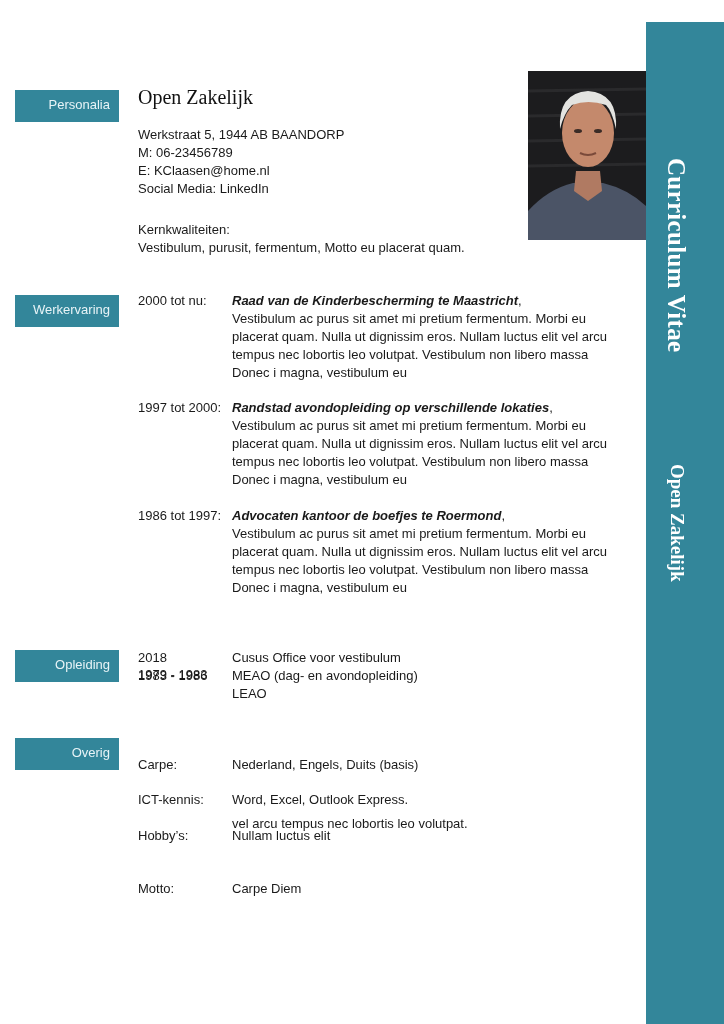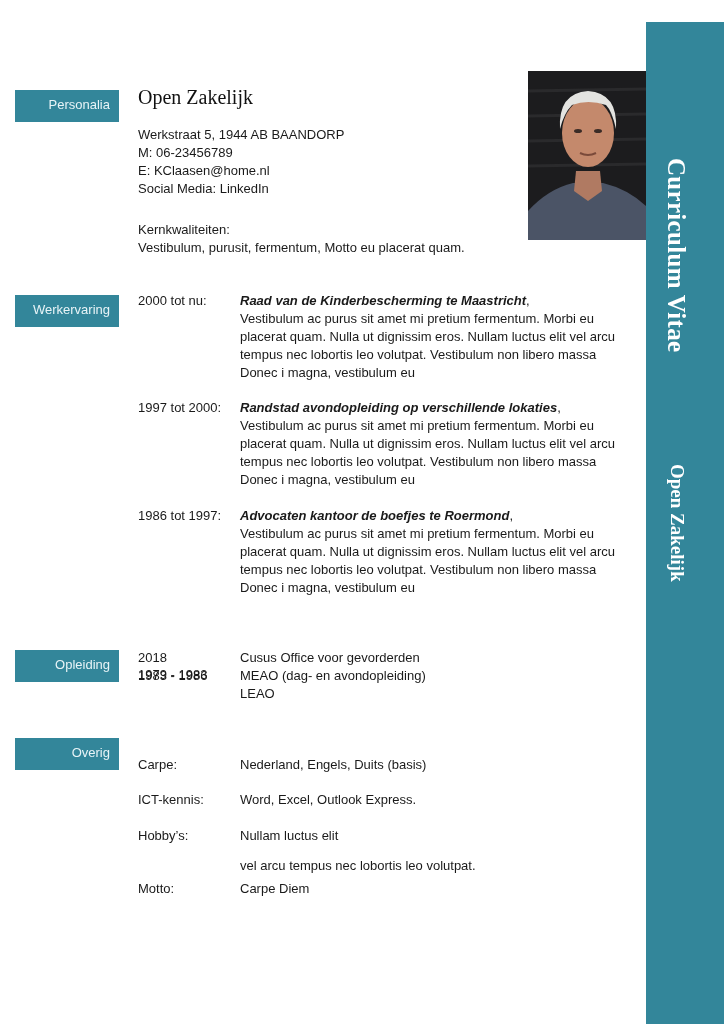--- a/index.html
+++ b/index.html
@@ -34,21 +34,21 @@
     background: #33869a; color: #e8f4f7;
     font-size: 13px; text-align: right; box-sizing: border-box;
     padding: 7px 9px 0 0;
   }
   .txt { position: absolute; line-height: 18px; white-space: nowrap; }
   .name {
     position: absolute; left: 138px; top: 86px;
     font-family: "Liberation Serif", "DejaVu Serif", serif; font-size: 20px; color: #111;
   }
   .col1 { left: 138px; }
-  .col2 { left: 232px; margin-left: 8px; }
+  .col2 { left: 232px; }
   .company { font-weight: bold; font-style: italic; }
 </style>
 </head>
 <body>
 
 <div class="sidebar"></div>
 <div class="side-title">Curriculum Vitae</div>
 <div class="side-name">Open Zakelijk</div>
 
 <div class="photo">
@@ -104,21 +104,21 @@
   <div class="txt col2" style="top:507px"><span class="company">Advocaten kantoor de boefjes te Roermond</span>,</div>
   <div class="txt col2" style="top:525px">Vestibulum ac purus sit amet mi pretium fermentum. Morbi eu</div>
   <div class="txt col2" style="top:543px">placerat quam. Nulla ut dignissim eros. Nullam luctus elit vel arcu</div>
   <div class="txt col2" style="top:561px">tempus nec lobortis leo volutpat. Vestibulum non libero massa</div>
   <div class="txt col2" style="top:579px">Donec i magna, vestibulum eu</div>
 </div>
 
 <div class="label" style="top:650px">Opleiding</div>
 <div>
   <div class="txt col1" style="top:649px">2018</div>
-  <div class="txt col2" style="top:649px">Cusus Office voor gevorderden</div>
+  <div class="txt col2" style="top:649px">Cusus Office voor vestibulum</div>
 </div>
 <div>
   <div class="txt col1" style="top:667px">1983 -  1986</div>
   <div class="txt col2" style="top:667px">MEAO (dag- en avondopleiding)</div>
 </div>
 <div>
   <div class="txt col1" style="top:666px">1979 -  1983</div>
   <div class="txt col2" style="top:685px">LEAO</div>
 </div>
 
@@ -127,18 +127,18 @@
   <div class="txt col1" style="top:756px">Carpe:</div>
   <div class="txt col2" style="top:756px">Nederland, Engels, Duits (basis)</div>
 </div>
 <div>
   <div class="txt col1" style="top:791px">ICT-kennis:</div>
   <div class="txt col2" style="top:791px">Word, Excel, Outlook Express.</div>
 </div>
 <div>
   <div class="txt col1" style="top:827px">Hobby’s:</div>
   <div class="txt col2" style="top:827px">Nullam luctus elit</div>
-  <div class="txt col2" style="top:857px">vel arcu tempus  nec lobortis leo volutpat.</div>
+  <div class="txt col2" style="top:815px">vel arcu tempus  nec lobortis leo volutpat.</div>
 </div>
 <div>
   <div class="txt col1" style="top:880px">Motto:</div>
   <div class="txt col2" style="top:880px">Carpe Diem</div>
 </div>
 
 </body></html>

